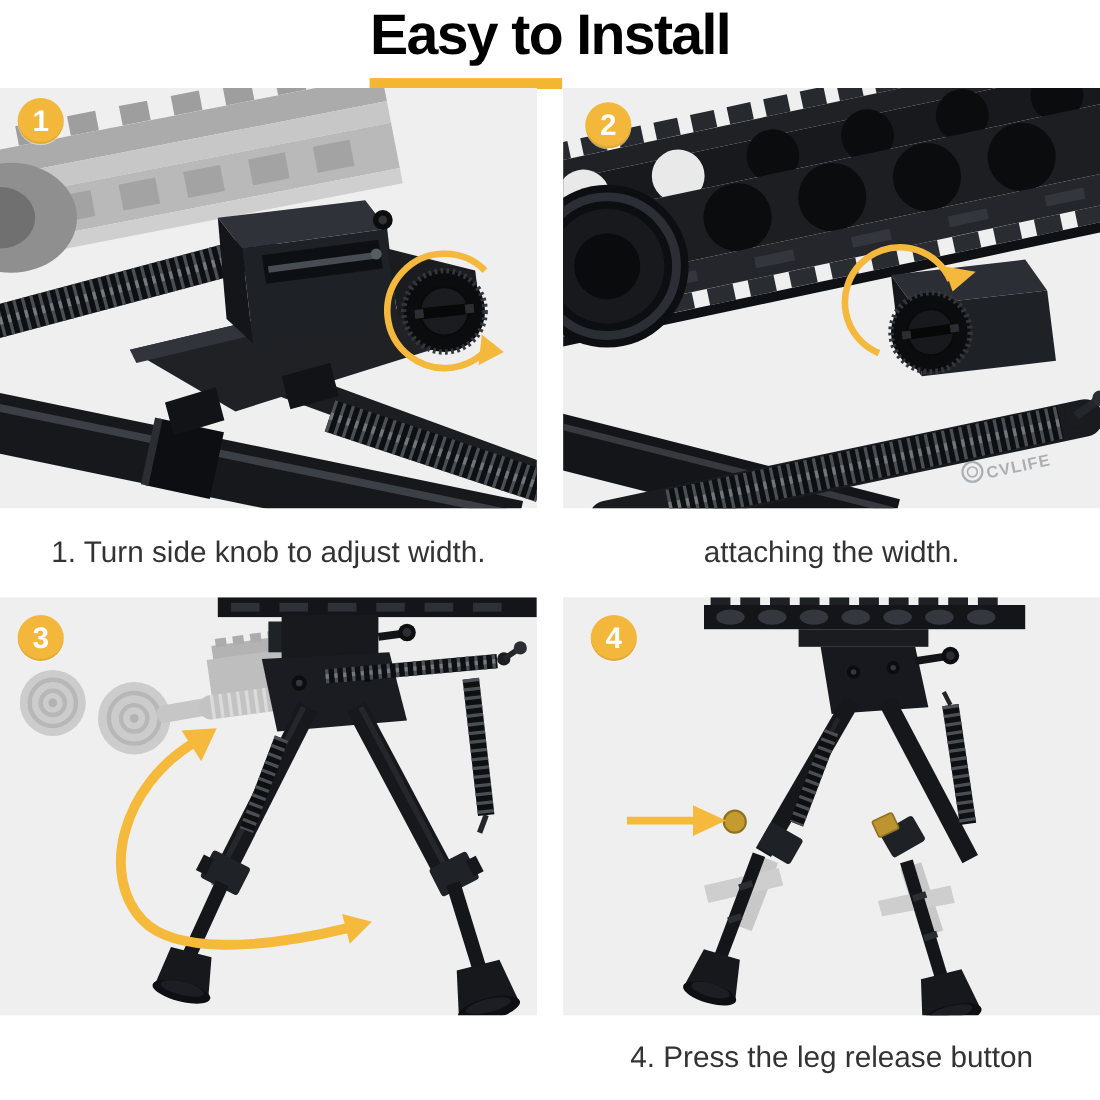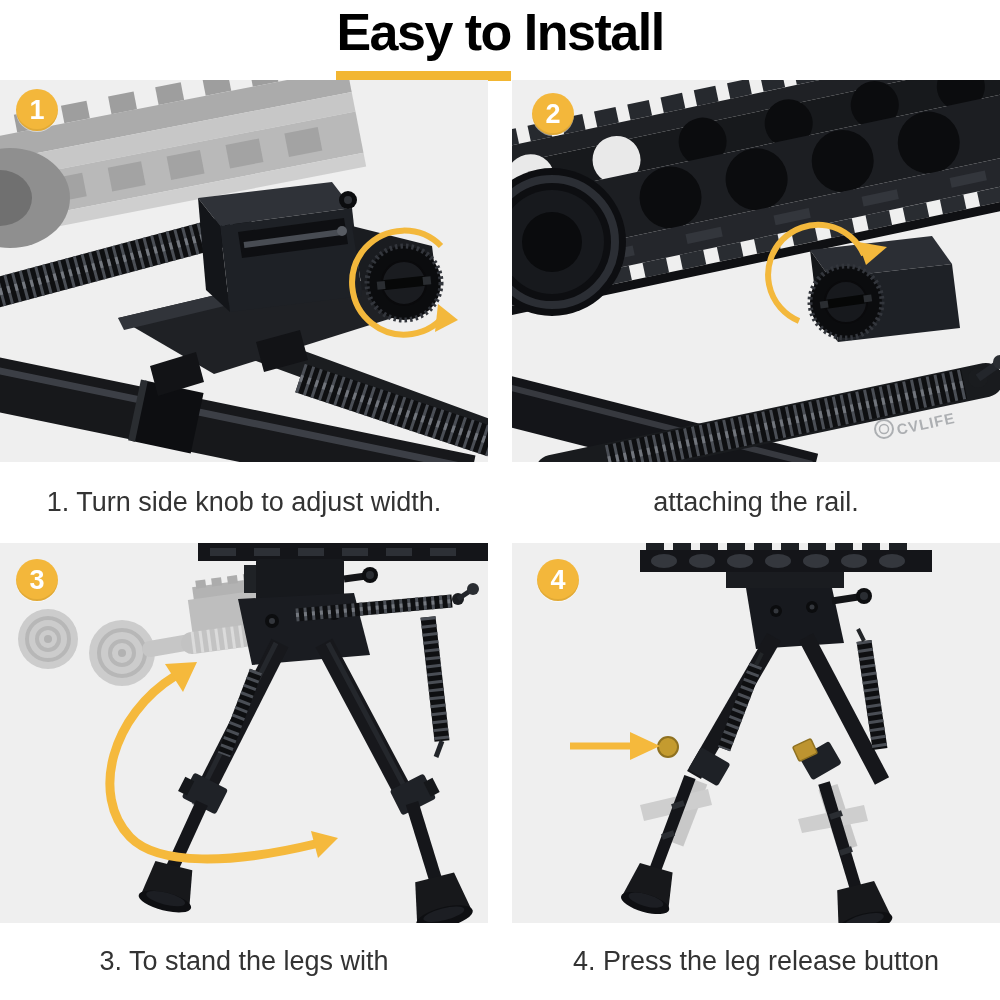--- a/index.html
+++ b/index.html
@@ -408,22 +408,21 @@
         <polygon points="118,189 148,203 118,217" fill="#F5B93C"></polygon>
       </g>
     </svg>
     <div class="badge" style="left:25px;top:16px">4</div>
   </figure>
 
   <figcaption class="caption c1">
     <span>1. Turn side knob to adjust width.</span>
   </figcaption>
   <figcaption class="caption c2">
-    <span>attaching the rail.</span>
+    <span>attaching the width.</span>
   </figcaption>
   <figcaption class="caption c3">
-    <span>3. To stand the legs with</span>
   </figcaption>
   <figcaption class="caption c4">
     <span>4. Press the leg release button</span>
   </figcaption>
 
 </div>
 
 </body></html>

